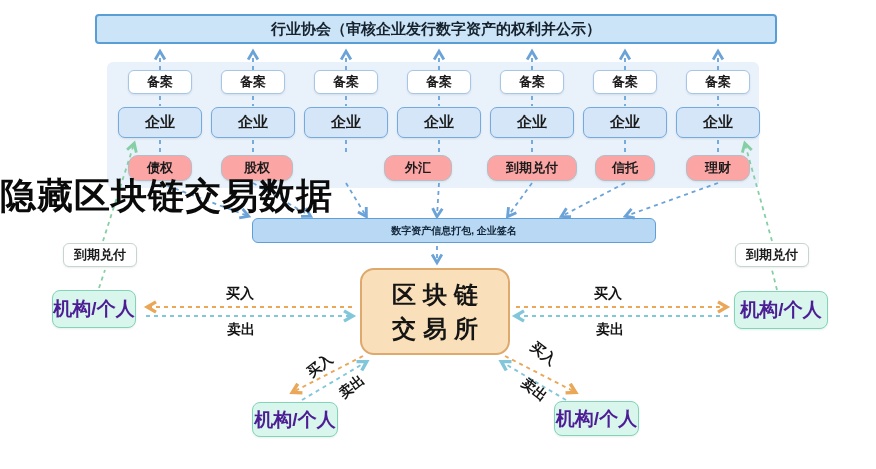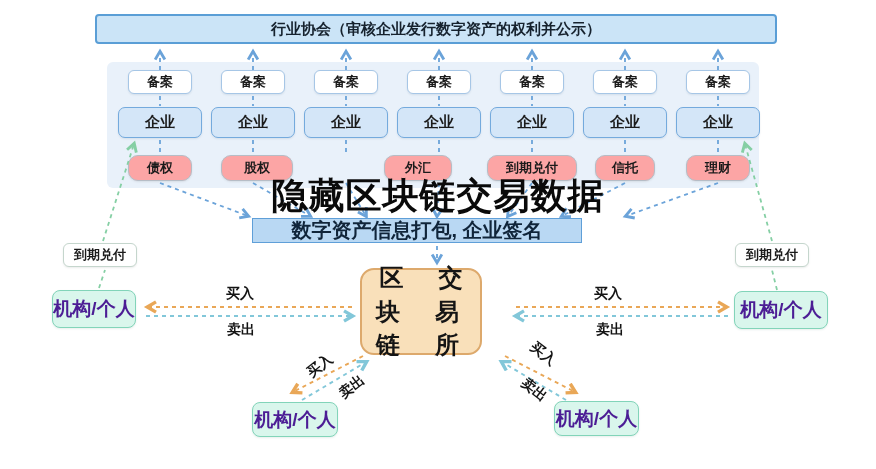--- a/index.html
+++ b/index.html
@@ -29,34 +29,34 @@
     top:107px;width:84px;height:31px;
     background:#d4e6f8;border:1.5px solid #74aadd;border-radius:7px;
     font-weight:bold;font-size:15px;box-shadow:0 1px 2px rgba(60,90,120,.12);
   }
   .product{
     top:155px;height:26px;
     background:#fca5a5;border:1.5px solid #b6bdc6;border-radius:10px;
     font-weight:bold;font-size:13px;box-shadow:0 1px 2px rgba(80,80,80,.12);
   }
   .package{
-    left:252px;top:218px;width:330px;height:25px;
-    background:#b9d8f3;border:1.5px solid #5f9fd8;border-radius:0;
-    font-weight:bold;font-size:20px;color:#10253a;
+    left:252px;top:218px;width:404px;height:25px;
+    background:#b9d8f3;border:1.5px solid #5f9fd8;border-radius:6px;
+    font-weight:bold;font-size:10px;color:#10253a;
   }
   .overlay-title{
     left:0;top:176px;width:876px;height:40px;
-    font-size:36px;font-weight:900;color:#0a0a0a;text-align:center;
+    font-size:36px;font-weight:900;color:#0a0a0a;text-align:left;
     line-height:40px;letter-spacing:1px;z-index:30;
   }
   .exchange{
-    left:360px;top:268px;width:122px;height:87px;
+    left:360px;top:268px;width:150px;height:87px;
     background:#f9e0ba;border:2.5px solid #dda96c;border-radius:14px;
     font-weight:800;font-size:24px;letter-spacing:7px;line-height:1.4;
-    color:#151515;flex-direction:row;z-index:10;
+    color:#151515;flex-direction:column;z-index:10;
   }
   .exchange .xline{text-indent:7px;}
   .redeem{
     top:243px;width:74px;height:24px;
     background:#ffffff;border:1.5px solid #c5d6cd;border-radius:6px;
     font-weight:bold;font-size:13px;box-shadow:0 1px 2px rgba(80,100,90,.12);
   }
   .entity{
     background:#d9f6ec;border:1.6px solid #82d4b9;border-radius:8px;
     font-weight:bold;font-size:19px;color:#4c1d95;

